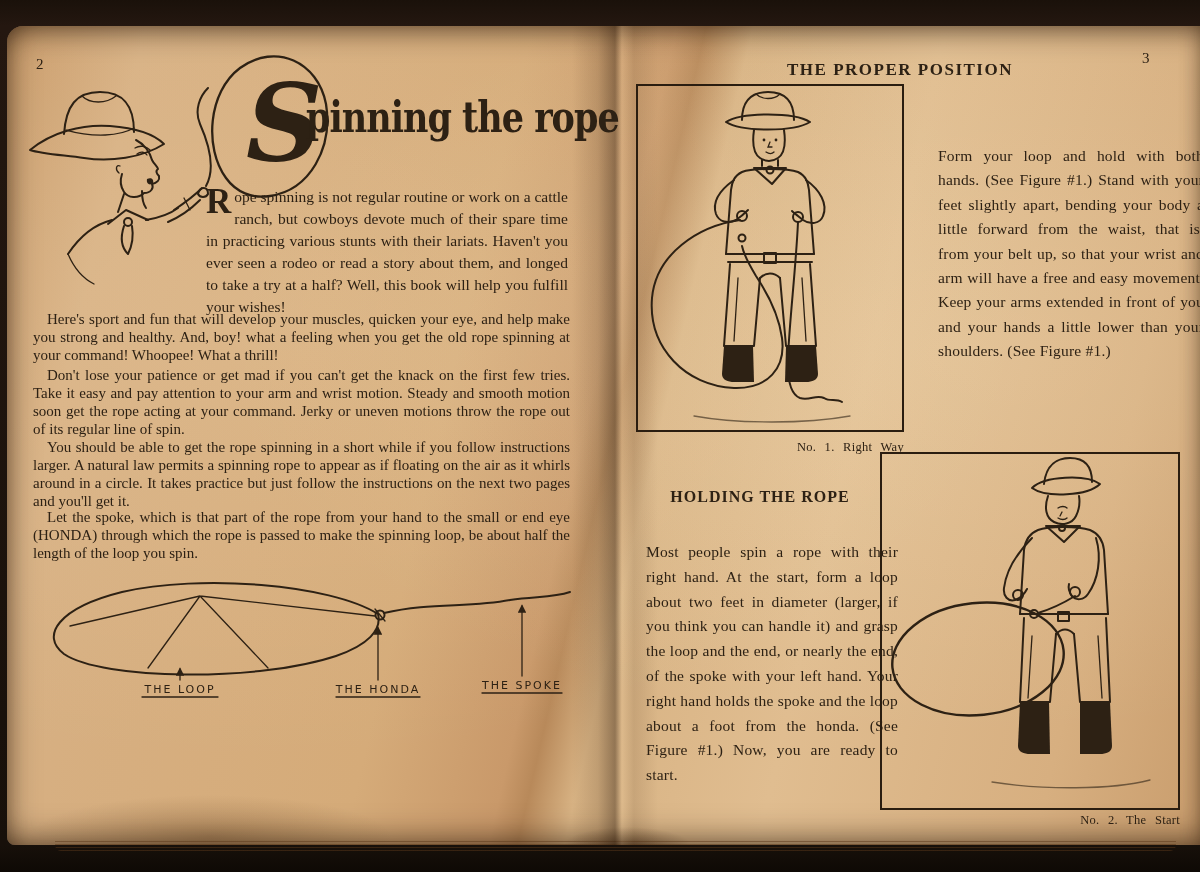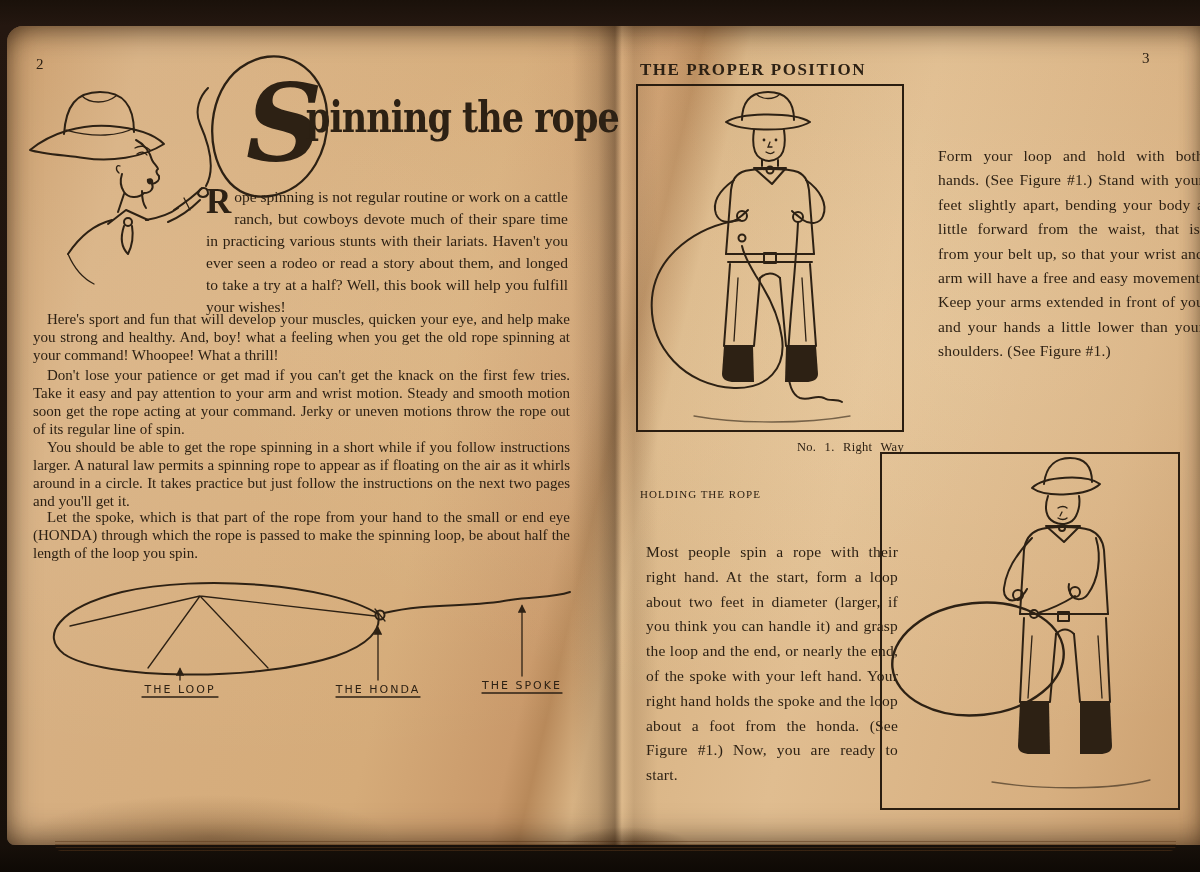--- a/index.html
+++ b/index.html
@@ -29,23 +29,23 @@
   .para{font-size:15px;line-height:18px;text-align:justify;margin:0;}
   .indent{text-indent:14px;}
   .para1{font-size:15.5px;line-height:22px;width:362px;}
   .dropcap{float:left;font-size:35px;line-height:27px;padding:2px 3px 0 0;font-weight:600;}
   .title-s{font-family:"DejaVu Serif",serif;font-style:italic;font-weight:bold;
            font-size:106px;line-height:1;color:#2d2114;}
   .title-rest{font-family:"DejaVu Serif",serif;font-weight:bold;font-size:35px;letter-spacing:-1px;
            transform:scaleY(1.2);transform-origin:left top;white-space:nowrap;color:#2d2114;}
   .offer{font-size:17px;line-height:18.5px;letter-spacing:1px;text-align:justify;
          text-indent:26px;font-weight:500;}
-  .rp-header{font-weight:bold;font-size:17px;letter-spacing:1.5px;}
+  .rp-header{font-weight:bold;font-size:17px;letter-spacing:1.5px;text-align:center;}
   .rp-col{font-size:15.5px;text-align:justify;letter-spacing:.2px;margin:16px;}
-  .sec-head{font-weight:normal;font-size:11px;letter-spacing:1px;text-align:left;}
+  .sec-head{font-weight:bold;font-size:16px;letter-spacing:1px;text-align:center;}
   .figbox{border:2.5px solid #2a1d10;box-sizing:border-box;}
   .figcap{font-size:12.5px;text-align:right;word-spacing:5px;letter-spacing:.3px;}
   .watermark{font-family:"Liberation Serif",serif;font-size:36px;color:rgba(84,72,58,.85);
              white-space:nowrap;z-index:30;pointer-events:none;letter-spacing:.5px;}
   svg{display:block;}
   svg .ink{stroke:#2d2114;fill:none;stroke-width:2;stroke-linecap:round;stroke-linejoin:round;}
   svg .inkThin{stroke:#2d2114;fill:none;stroke-width:1.3;stroke-linecap:round;}
   svg .inkFill{fill:#2d2114;stroke:none;}
   svg text{fill:#2d2114;}
   .diagLabel{font-family:"DejaVu Sans",sans-serif;font-size:11px;letter-spacing:2px;}
@@ -185,14 +185,15 @@
       <path class="ink" d="M138,160 L226,160"></path>
         <rect class="ink" x="176" y="158" width="11" height="9"></rect>
       <path class="ink" d="M142,164 L138,248 L168,248 L174,180 M192,180 L198,248 L228,248 L224,164"></path>
       <path class="ink" d="M174,180 C180,174 186,174 192,180"></path>
       <path class="inkThin" d="M150,182 L146,244 M216,182 L220,244"></path>
       <path class="inkFill" d="M138,248 L136,292 C136,298 142,300 148,300 L168,300 L167,248 Z"></path>
       <path class="inkFill" d="M198,248 L198,300 L218,300 C224,300 230,298 230,292 L228,248 Z"></path>
       <path class="inkThin" style="opacity:.6" d="M110,328 C160,336 230,336 268,326"></path>
     </svg>
   </div>
+  <div class="abs figcap" style="left:880px;top:813px;width:300px;">No. 2. The Start</div>
 
 </div>
 
 </body></html>

